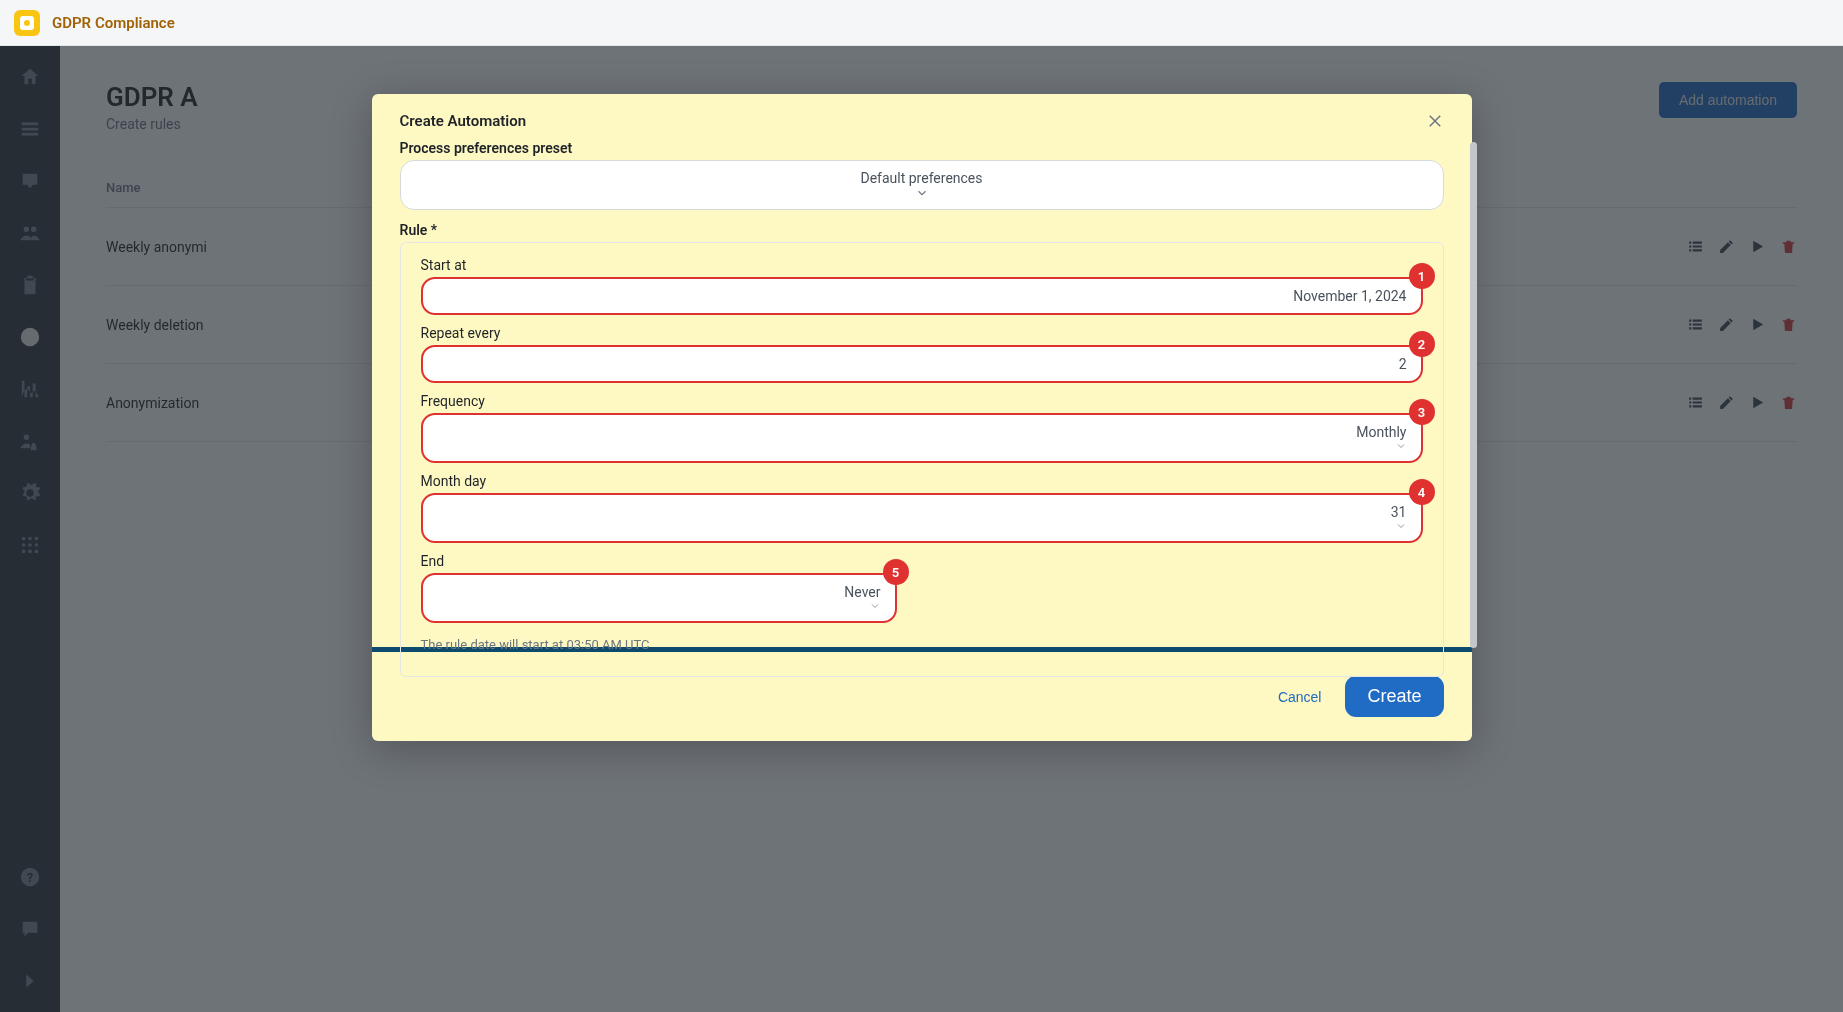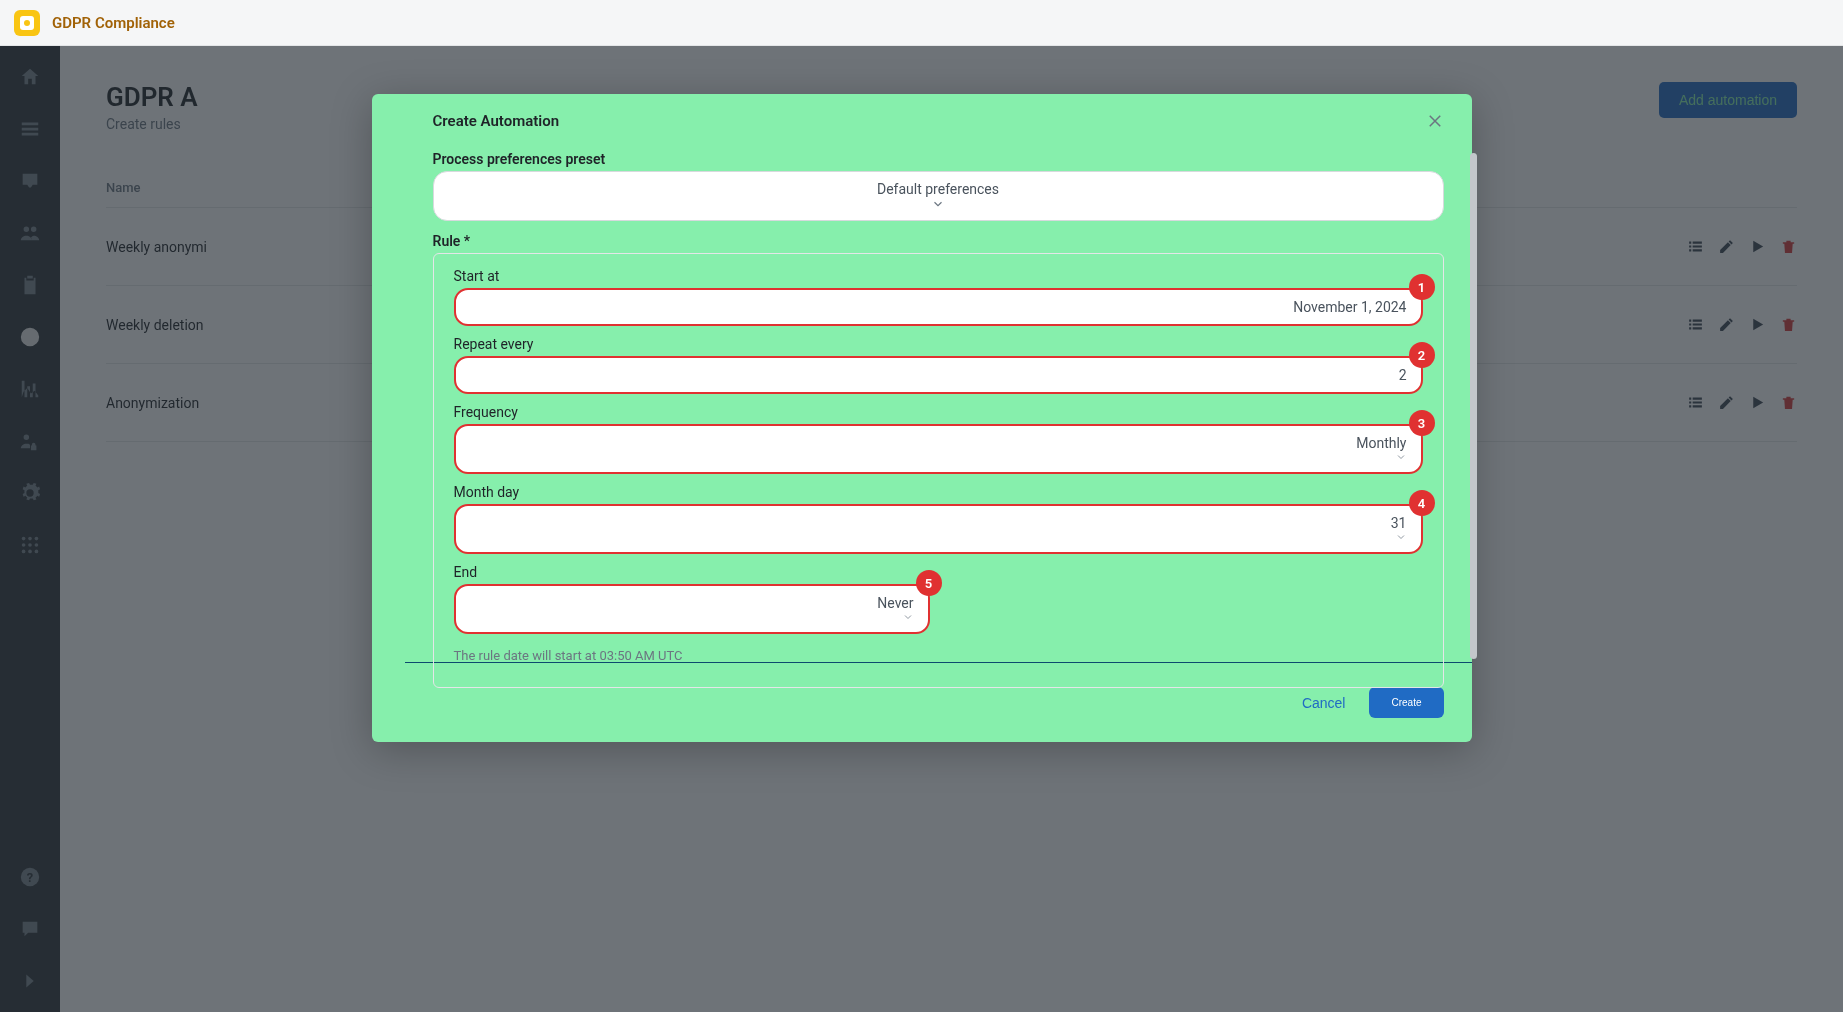--- a/index.html
+++ b/index.html
@@ -100,21 +100,21 @@
       font-weight: 600;
       color: #1f2328;
       margin-bottom: 4px;
     }
     .page-subtitle {
       font-size: 14px;
       color: #6b7681;
     }
     .add-btn {
       background: #206bc4;
-      color: #86efac;
+      color: #e5e5e5;
       border: none;
       padding: 10px 20px;
       border-radius: 5px;
       font-size: 14px;
       cursor: pointer;
     }
     .table-header-row {
       display: flex;
       padding: 12px 0;
       border-bottom: 1px solid #e4e6e8;
@@ -149,53 +149,51 @@
       position: absolute;
       inset: 0;
       top: 46px;
       background: rgba(35, 43, 50, 0.66);
       display: flex;
       align-items: flex-start;
       justify-content: center;
     }
     .modal {
       width: 1100px;
-      background: #86efac;
+      background: #fef9c3;
       border-radius: 6px;
       margin-top: 48px;
       box-shadow: 0 8px 40px rgba(0,0,0,0.25);
       display: flex;
       flex-direction: column;
       position: relative;
-      padding-left: 33px;
     }
     .modal-header {
       padding: 18px 28px 12px;
       display: flex;
       justify-content: space-between;
       align-items: center;
     }
     .modal-title {
       font-size: 15px;
       font-weight: 600;
       color: #1f2328;
     }
     .modal-close {
       width: 18px;
       height: 18px;
       cursor: pointer;
       fill: #6b7681;
     }
     .modal-body {
       padding: 0 28px 10px;
-      border-bottom: 1px solid #0c4a6e;
+      border-bottom: 5px solid #0c4a6e;
       position: relative;
       max-height: 510px;
       overflow: visible;
-      margin-top: 11px;
     }
     .modal-scrollbar {
       position: absolute;
       right: -5px;
       top: 0;
       width: 7px;
       height: 506px;
       background: #c3c7cb;
       border-radius: 4px;
     }
@@ -291,22 +289,22 @@
       font-size: 14px;
       background: none;
       border: none;
       cursor: pointer;
     }
     .btn-create {
       background: #206bc4;
       color: #fff;
       border: none;
       padding: 10px 22px;
-      border-radius: 6px;
-      font-size: 10px;
+      border-radius: 11px;
+      font-size: 18px;
       cursor: pointer;
     }
   </style>
 </head>
 <body>
 
 <div class="header-bar">
   <div class="app-logo">
       <div class="app-logo-inner"></div>
     </div>

